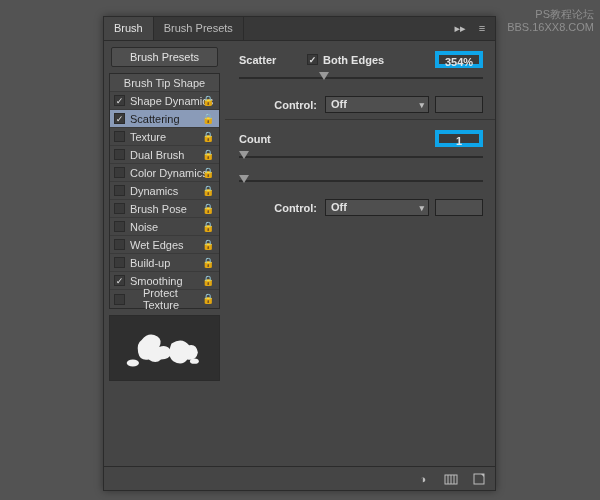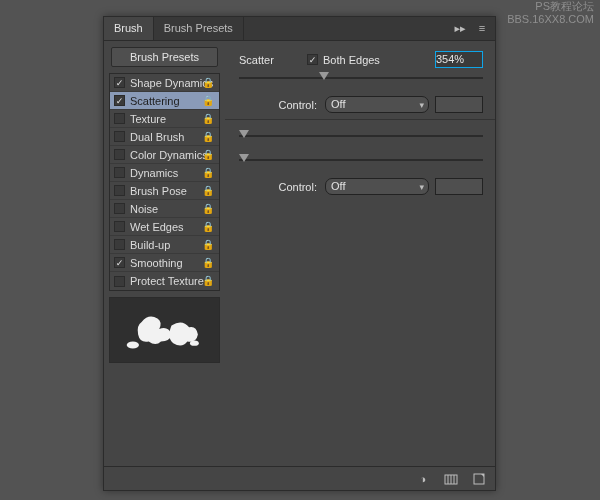--- a/index.html
+++ b/index.html
@@ -1,44 +1,44 @@
 <!DOCTYPE html>
 <html><head>
 <meta charset="utf-8">
 <style>
   * { box-sizing: border-box; margin: 0; padding: 0; font-family: Tahoma, Arial, sans-serif; font-size: 11px; }
   body { background: #535353; width: 600px; height: 500px; overflow: hidden; position: relative; }
-  .watermark { position: absolute; top: 0; right: 6px; color: #8f8f8f; font-size: 11px; text-align: right; line-height: 13px; }
+  .watermark { position: absolute; top: 8px; right: 6px; color: #8f8f8f; font-size: 11px; text-align: right; line-height: 13px; }
   .panel { position: absolute; left: 103px; top: 16px; width: 393px; height: 475px; background: #454545; border: 1px solid #2b2b2b; box-shadow: 0 0 8px rgba(0,0,0,.4); }
   .tabbar { display: flex; height: 24px; background: #383838; border-bottom: 1px solid #2b2b2b; position: relative; }
   .tab { padding: 5px 10px 4px; color: #bdbdbd; cursor: pointer; border-right: 1px solid #2b2b2b; }
   .tab.active { background: #454545; color: #e3e3e3; }
   .tabicons { position: absolute; right: 6px; top: 4px; display: flex; gap: 8px; }
   .ticon { width: 14px; height: 14px; display: flex; align-items: center; justify-content: center; color: #bdbdbd; cursor: pointer; }
   .body { display: flex; height: calc(100% - 24px - 24px); }
   .left { width: 134px; padding: 6px 5px 5px; display: flex; flex-direction: column; }
   .presetbtn { background: #4f4f4f; border: 1px solid #2b2b2b; color: #e3e3e3; text-align: center; padding: 3px 0; margin: 0 2px 6px; cursor: pointer; border-radius: 2px; }
   .optlist { border: 1px solid #2b2b2b; background: #454545; }
   .opt { display: flex; align-items: center; height: 18px; border-bottom: 1px solid #3a3a3a; padding: 0 4px 0 4px; color: #dcdcdc; cursor: pointer; position: relative; }
-  .opt:last-child { border-bottom: none; }
+  .opt:last-child { border-bottom: none; gap: 13px; }
   .opt.header { background: #4a4a4a; justify-content: center; font-weight: normal; }
   .opt.sel { background: #8a9bb8; color: #1e1e1e; }
   .chk { width: 11px; height: 11px; border: 1px solid #2b2b2b; background: #3a3a3a; margin-right: 5px; display: flex; align-items: center; justify-content: center; font-size: 9px; color: #e3e3e3; flex-shrink: 0; }
   .chk.on::before { content: "✓"; }
   .lock { position: absolute; right: 4px; top: 3px; color: #9a9a9a; font-size: 10px; }
   .preview { margin-top: 6px; flex: 1; border: 1px solid #2b2b2b; background: #2f2f2f; position: relative; min-height: 66px; max-height: 66px; }
-  .right { flex: 1; padding: 10px 12px 6px 14px; color: #e3e3e3; }
+  .right { flex: 1; padding: 10px 12px 6px 14px; color: #e3e3e3; font-weight: bold; }
   .row { display: flex; align-items: center; margin-bottom: 4px; }
   .lbl { flex: 0 0 68px; }
   .lblc { flex: 0 0 86px; text-align: right; padding-right: 8px; }
   .spacer { flex: 1; }
-  .val { width: 48px; height: 17px; background: #3a3a3a; border: 1px solid #0ea5e9; color: #e3e3e3; line-height: 15px; }
+  .val { width: 48px; height: 17px; background: #3a3a3a; border: 4px solid #0ea5e9; color: #e3e3e3; text-align: center; line-height: 15px; }
   .chkinline { width: 11px; height: 11px; border: 1px solid #2b2b2b; background: #3a3a3a; margin-right: 5px; display:inline-flex; align-items:center; justify-content:center; font-size:9px; color:#e3e3e3;}
   .chkinline.on::before { content:"✓"; }
-  .select { width: 104px; height: 17px; background: #4f4f4f; border: 1px solid #222; color: #e3e3e3; padding: 0 5px; line-height: 15px; position: relative; border-radius: 7px; }
+  .select { width: 104px; height: 17px; background: #4f4f4f; border: 1px solid #222; color: #e3e3e3; padding: 0 5px; line-height: 15px; position: relative; border-radius: 0; }
   .select::after { content: "▾"; position: absolute; right: 4px; top: 1px; color: #bdbdbd; font-size: 9px; }
   .swatch { width: 48px; height: 17px; background: #4f4f4f; border: 1px solid #222; margin-left: 6px; }
   .slider { position: relative; height: 14px; margin: 0 0 10px; }
   .track { position: absolute; left: 0; right: 0; top: 5px; height: 2px; background: #2b2b2b; }
   .thumb { position: absolute; top: 0; width: 0; height: 0; border-left: 5px solid transparent; border-right: 5px solid transparent; border-top: 8px solid #9a9a9a; transform: translateX(-5px); }
   .sep { height: 1px; background: #333; margin: 6px -12px 10px -14px; }
   .footer { height: 24px; border-top: 1px solid #2b2b2b; display: flex; align-items: center; justify-content: flex-end; padding: 0 8px; gap: 12px; color: #bdbdbd; }
   .ficon { width: 16px; height: 14px; display:flex; align-items:center; justify-content:center; cursor:pointer; }
 </style>
 </head>
@@ -56,20 +56,21 @@
     <div class="tabicons">
       <div class="ticon">▸▸</div>
       <div class="ticon">≡</div>
     </div>
   </div>
 
   <div class="body">
     <div class="left">
       <div class="presetbtn">Brush Presets</div>
       <div class="optlist">
+        <div class="opt header">Brush Tip Shape</div>
         <div class="opt">
             <span class="chk on"></span>
             <span>Shape Dynamics</span>
             <span class="lock">🔒</span>
           </div>
         <div class="opt sel">
             <span class="chk on"></span>
             <span>Scattering</span>
             <span class="lock">🔒</span>
           </div>
@@ -148,20 +149,25 @@
         <div class="track"></div>
           <div class="thumb" style="left:35%"></div>
       </div>
       <div class="row">
         <div class="lblc">Control:</div>
         <div class="select">Off</div>
         <div class="swatch"></div>
       </div>
       <div class="sep"></div>
 
+      <div class="row">
+        <div class="lbl">Count</div>
+        <div class="spacer"></div>
+        <div class="val">1</div>
+      </div>
       <div class="slider">
         <div class="track"></div>
           <div class="thumb" style="left:2%"></div>
       </div>
 
       <div class="slider">
         <div class="track"></div>
           <div class="thumb" style="left:2%"></div>
       </div>
       <div class="row">

